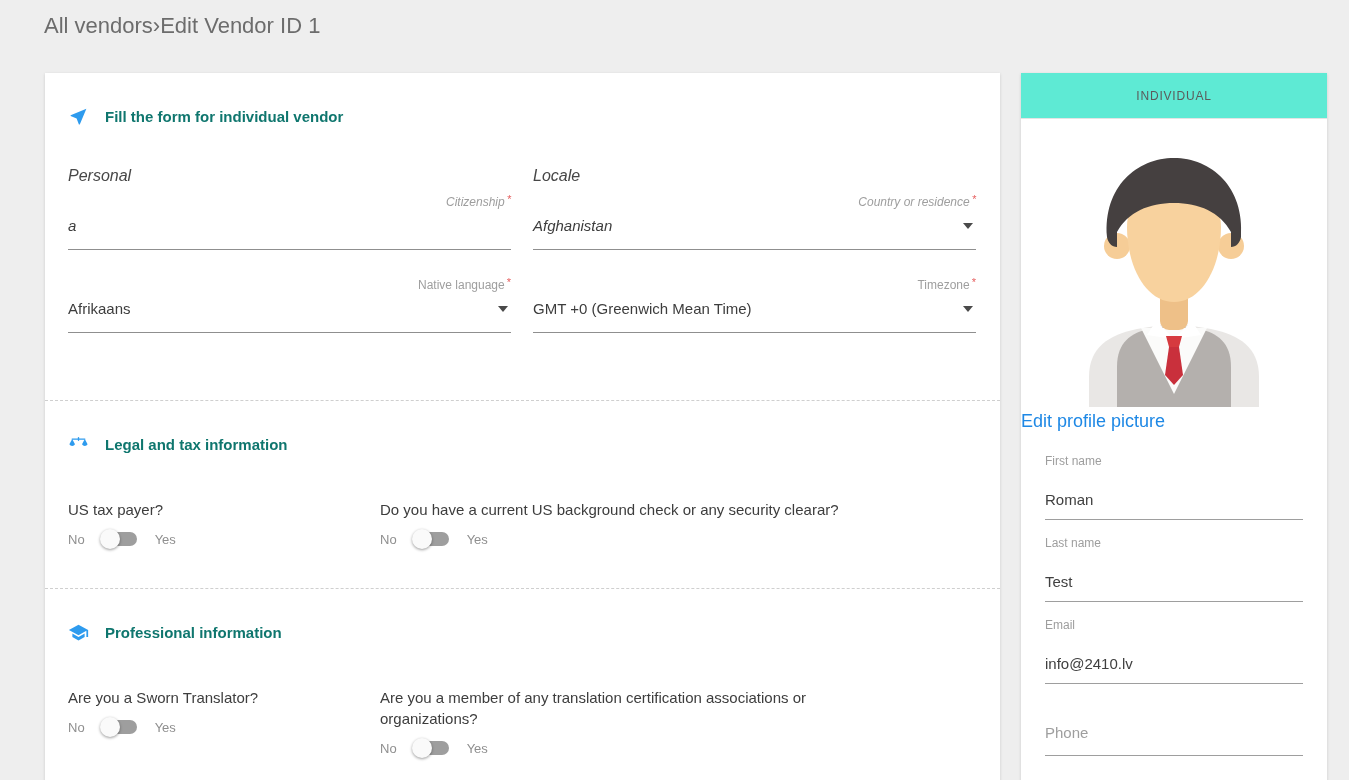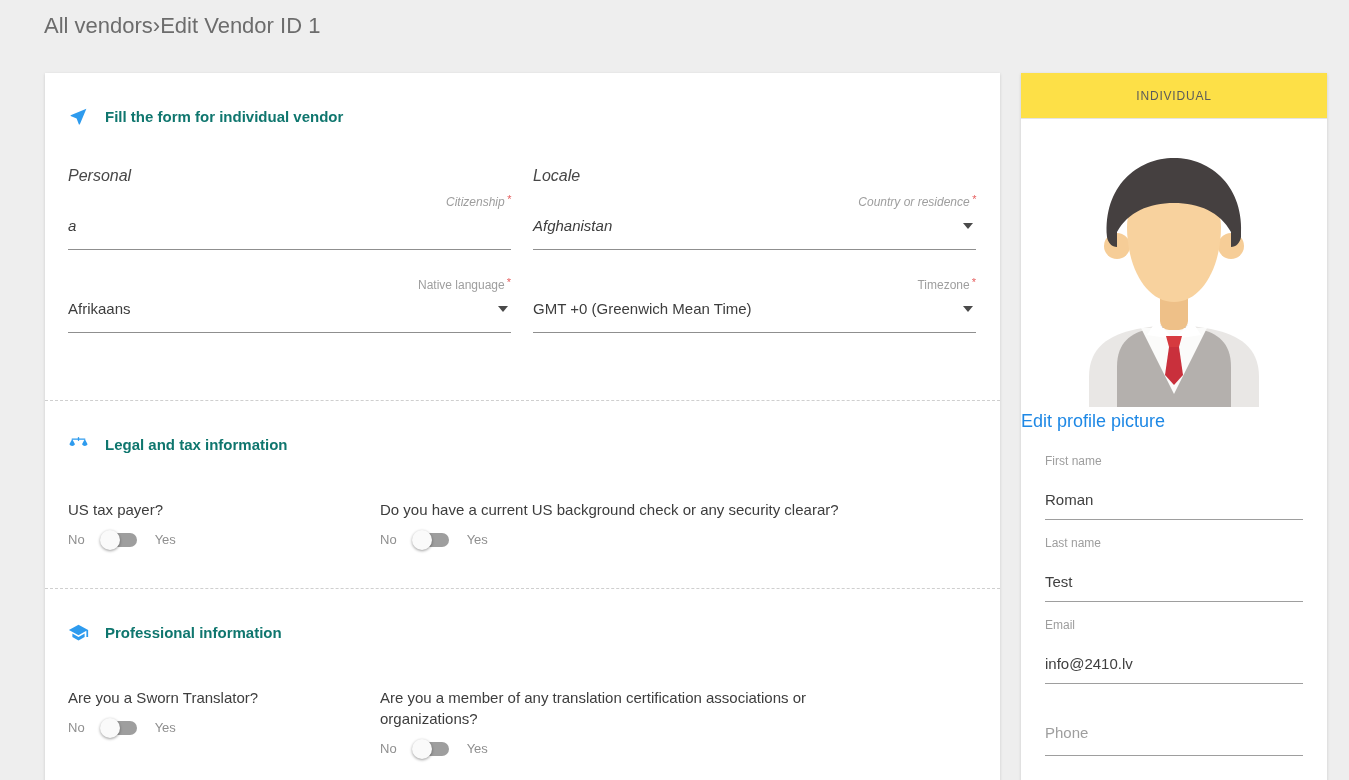--- a/index.html
+++ b/index.html
@@ -61,36 +61,36 @@
   
   .dashed { border:none; border-top:1px dashed #cfcfcf; margin-top:67px; }
   .dashed.d2 { margin-top:41px; }
 
   
   .q-grid {
     display:grid; grid-template-columns:312px auto;
     padding:0 23px; margin-top:44px;
   }
   .question { font-size:15px; line-height:21px; color:#3d3d3d; max-width:520px; }
-  .toggle-row { display:flex; align-items:flex-end; gap:16px; margin-top:12px; }
+  .toggle-row { display:flex; align-items:flex-start; gap:16px; margin-top:12px; }
   .toggle-label { font-size:13px; color:#8f8f8f; }
   .switch {
     position:relative; width:34px; height:14px;
     background:#9e9e9e; border-radius:7px; cursor:pointer; margin:0 2px;
   }
   .knob {
     position:absolute; left:-3px; top:-3px;
     width:20px; height:20px; border-radius:50%;
     background:#fafafa; box-shadow:0 1px 3px rgba(0,0,0,.4);
   }
 
   
   .side-header {
     height:46px; line-height:46px; text-align:center;
-    background:#fde047; border-bottom:1px solid #e4e4e4;
+    background:#5eead4; border-bottom:1px solid #e4e4e4;
     font-size:12px; letter-spacing:.8px; color:#5b5b5b;
   }
   .avatar-wrap { text-align:center; margin-top:23px; }
   .edit-link {
     margin-top:0;
     font-size:18px; color:#1e88e5; cursor:pointer;
   }
   .side-fields { padding:0 24px; margin-top:22px; }
   .s-field { border-bottom:1px solid #9e9e9e; padding-bottom:11px; margin-bottom:16px; }
   .s-label { font-size:12px; color:#9e9e9e; }

